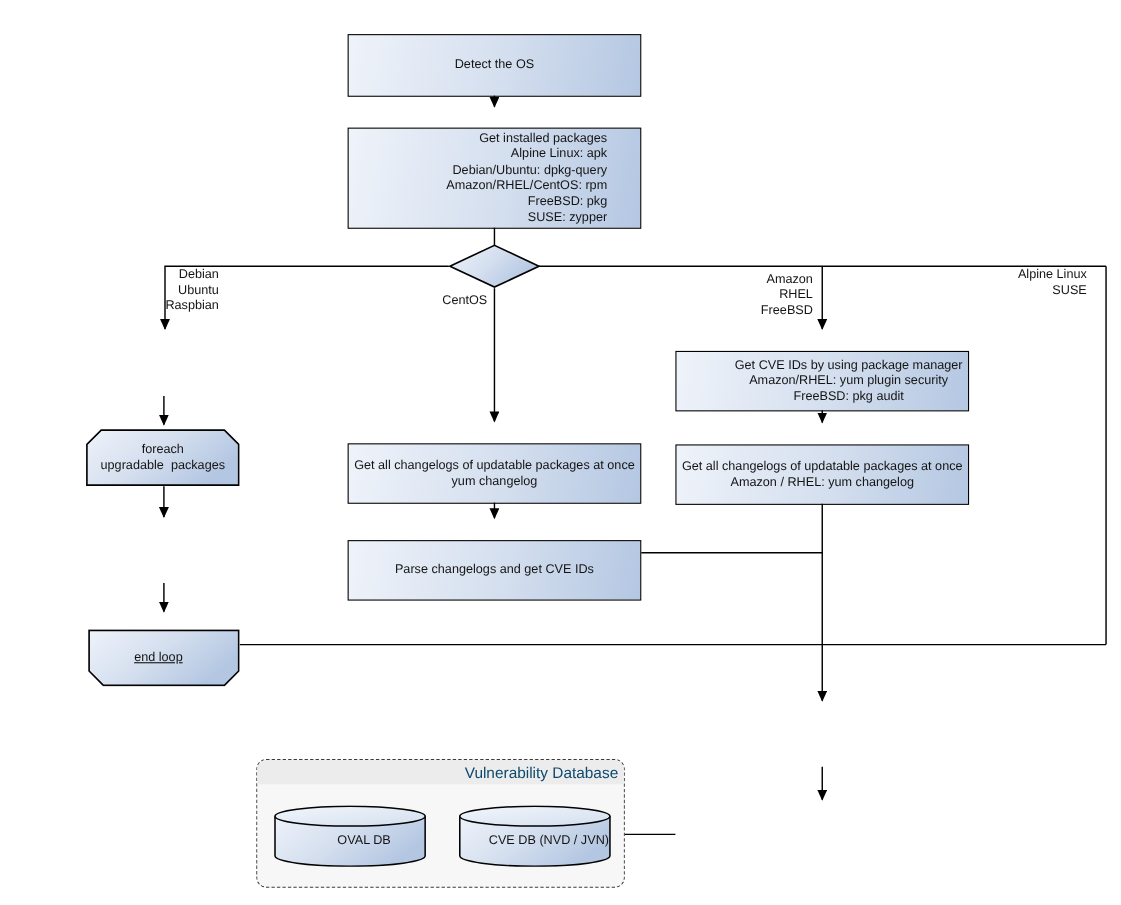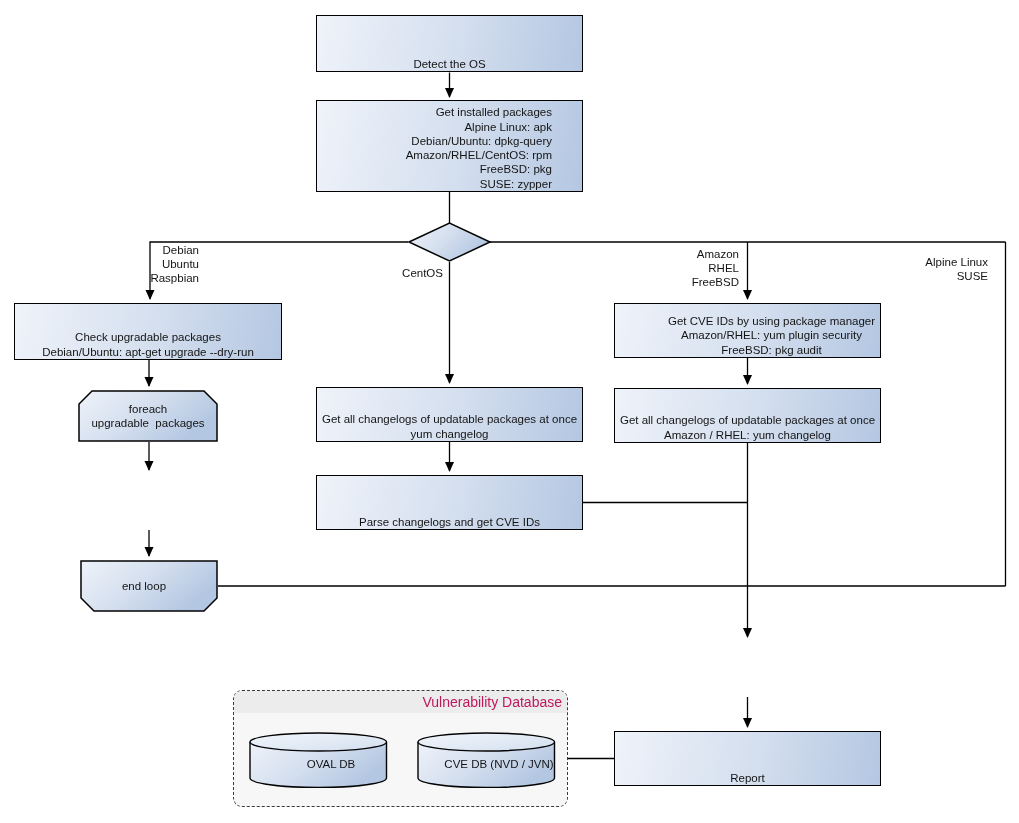--- a/index.html
+++ b/index.html
@@ -4,24 +4,24 @@
 <style>
   html,body{margin:0;padding:0;background:#fff;}
   .canvas{
     position:relative;width:1019px;height:823px;background:#ffffff;
     font-family:"Liberation Sans",sans-serif;color:#141414;overflow:hidden;
   }
   svg.connectors{position:absolute;left:0;top:0;}
   
   .node{
     position:absolute;box-sizing:border-box;
-    display:flex;align-items:flex-end;justify-content:center;
+    display:flex;align-items:center;justify-content:center;
     border:1.4px solid #020202;
     background:linear-gradient(100deg,#eff3fa 0%,#d3deee 55%,#b4c7e2 100%);
-    font-size:11.5px;line-height:14.3px;
+    font-size:11.5px;line-height:14.3px;margin-top:16px;
   }
   .node .txt{white-space:pre;text-align:center;}
   .node.align-right{justify-content:flex-end;padding-right:30px;}
   .node.align-right .txt{text-align:right;}
   
   .shape{
     position:absolute;display:flex;align-items:center;justify-content:center;
     font-size:11.5px;line-height:14.3px;
   }
   .shape > svg{position:absolute;left:0;top:0;}
@@ -33,21 +33,21 @@
   }
   
   .db-box{
     position:absolute;left:233px;top:690px;width:335px;height:117px;
     box-sizing:border-box;border:1.4px dashed #3a3a3a;border-radius:9px;
     background:#f7f7f7;
   }
   .db-header{
     height:22px;border-radius:8px 8px 0 0;background:#ececec;
     display:flex;align-items:center;justify-content:flex-end;
-    padding-right:5px;font-size:14px;color:#be185d;
+    padding-right:5px;font-size:14px;color:#0c4a6e;
   }
   .cyl{
     position:absolute;width:164px;height:56px;
     display:flex;align-items:center;justify-content:center;font-size:11.5px;
   }
   .cyl > svg{position:absolute;left:0;top:0;}
   .cyl .txt{position:relative;top:4px;white-space:pre;}
 </style>
 </head>
 <body>
@@ -109,38 +109,34 @@
     </svg>
   </div>
 
   <div class="edge-label" style="right:820px;top:243px;margin-left:47px;">Debian
 Ubuntu
 Raspbian</div>
   <div class="edge-label" style="right:576px;top:266px;">CentOS</div>
   <div class="edge-label" style="right:280px;top:247px;">Amazon
 RHEL
 FreeBSD</div>
-  <div class="edge-label" style="right:31px;top:255px;margin-left:36px;">Alpine Linux
+  <div class="edge-label" style="right:31px;top:243px;margin-left:36px;">Alpine Linux
 SUSE</div>
 
-  <div class="node" style="left:14px;top:303px;width:268px;height:57px;">
-    <div class="txt">Check upgradable packages
-Debian/Ubuntu: apt-get upgrade --dry-run</div>
-  </div>
 
   <div class="shape" style="left:78px;top:390px;width:140px;height:52px;">
     <svg width="140" height="52">
       <polygon points="14,1 126,1 139,14 139,51 1,51 1,14" fill="url(#gBox)" stroke="#020202" stroke-width="1.5"></polygon>
     </svg>
     <div class="txt">foreach
 upgradable  packages</div>
   </div>
 
 
-  <div class="shape" style="left:80px;top:560px;width:128px;height:52px;">
+  <div class="shape" style="left:80px;top:572px;width:128px;height:52px;text-decoration:underline;">
     <svg width="138" height="52">
       <polygon points="1,1 137,1 137,38 124,51 14,51 1,38" fill="url(#gBox)" stroke="#020202" stroke-width="1.5"></polygon>
     </svg>
     <div class="txt">end loop</div>
   </div>
 
   <div class="node" style="left:316px;top:387px;width:267px;height:55px;">
     <div class="txt">Get all changelogs of updatable packages at once
 yum changelog</div>
   </div>
@@ -154,23 +150,20 @@
 Amazon/RHEL: yum plugin security
 FreeBSD: pkg audit</div>
   </div>
 
   <div class="node" style="left:614px;top:388px;width:267px;height:55px;">
     <div class="txt">Get all changelogs of updatable packages at once
 Amazon / RHEL: yum changelog</div>
   </div>
 
 
-  <div class="node" style="left:614px;top:731px;width:267px;height:55px;">
-    <div class="txt">Report</div>
-  </div>
 
   <div class="db-box">
     <div class="db-header">Vulnerability Database</div>
 
     <div class="cyl" style="left:15px;top:41px;">
       <svg width="139" height="56">
         <path d="M1,10 L1,46 A68,9.5 0 0 0 137.5,46 L137.5,10" fill="url(#gBox)" stroke="#020202" stroke-width="1.4"></path>
         <ellipse cx="69.25" cy="10" rx="68.25" ry="9" fill="url(#gTop)" stroke="#020202" stroke-width="1.4"></ellipse>
       </svg>
       <div class="txt">OVAL DB</div>

